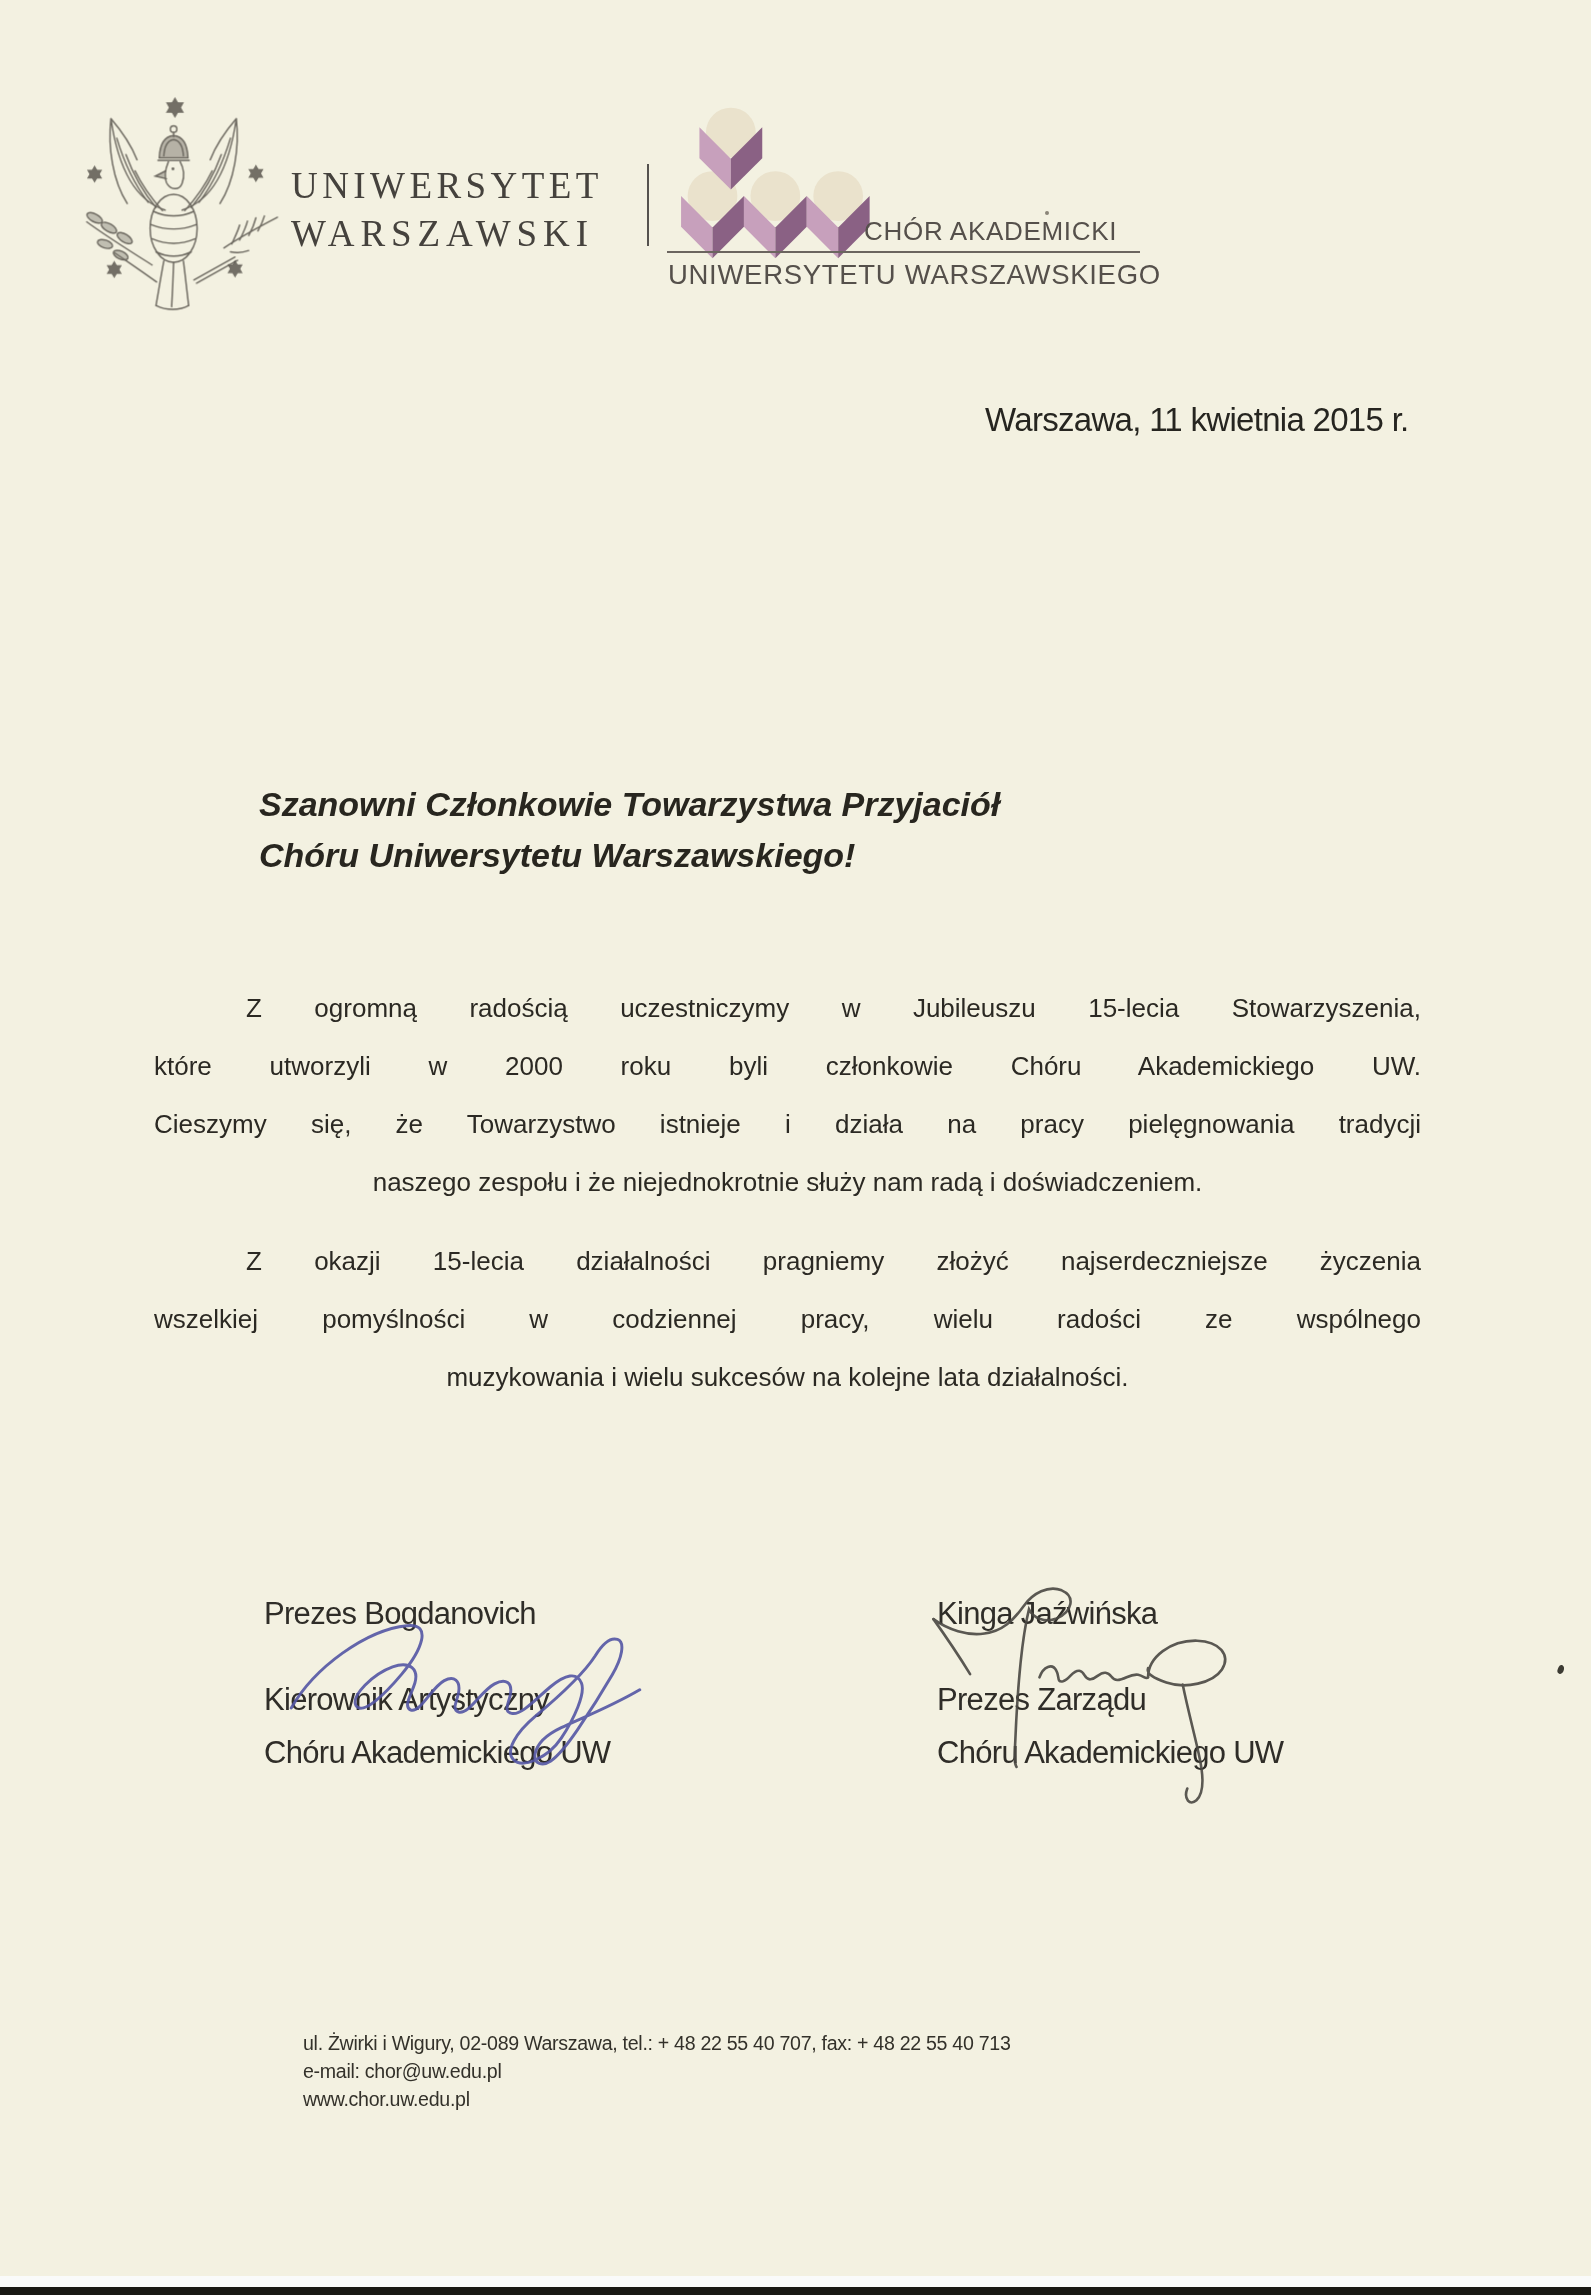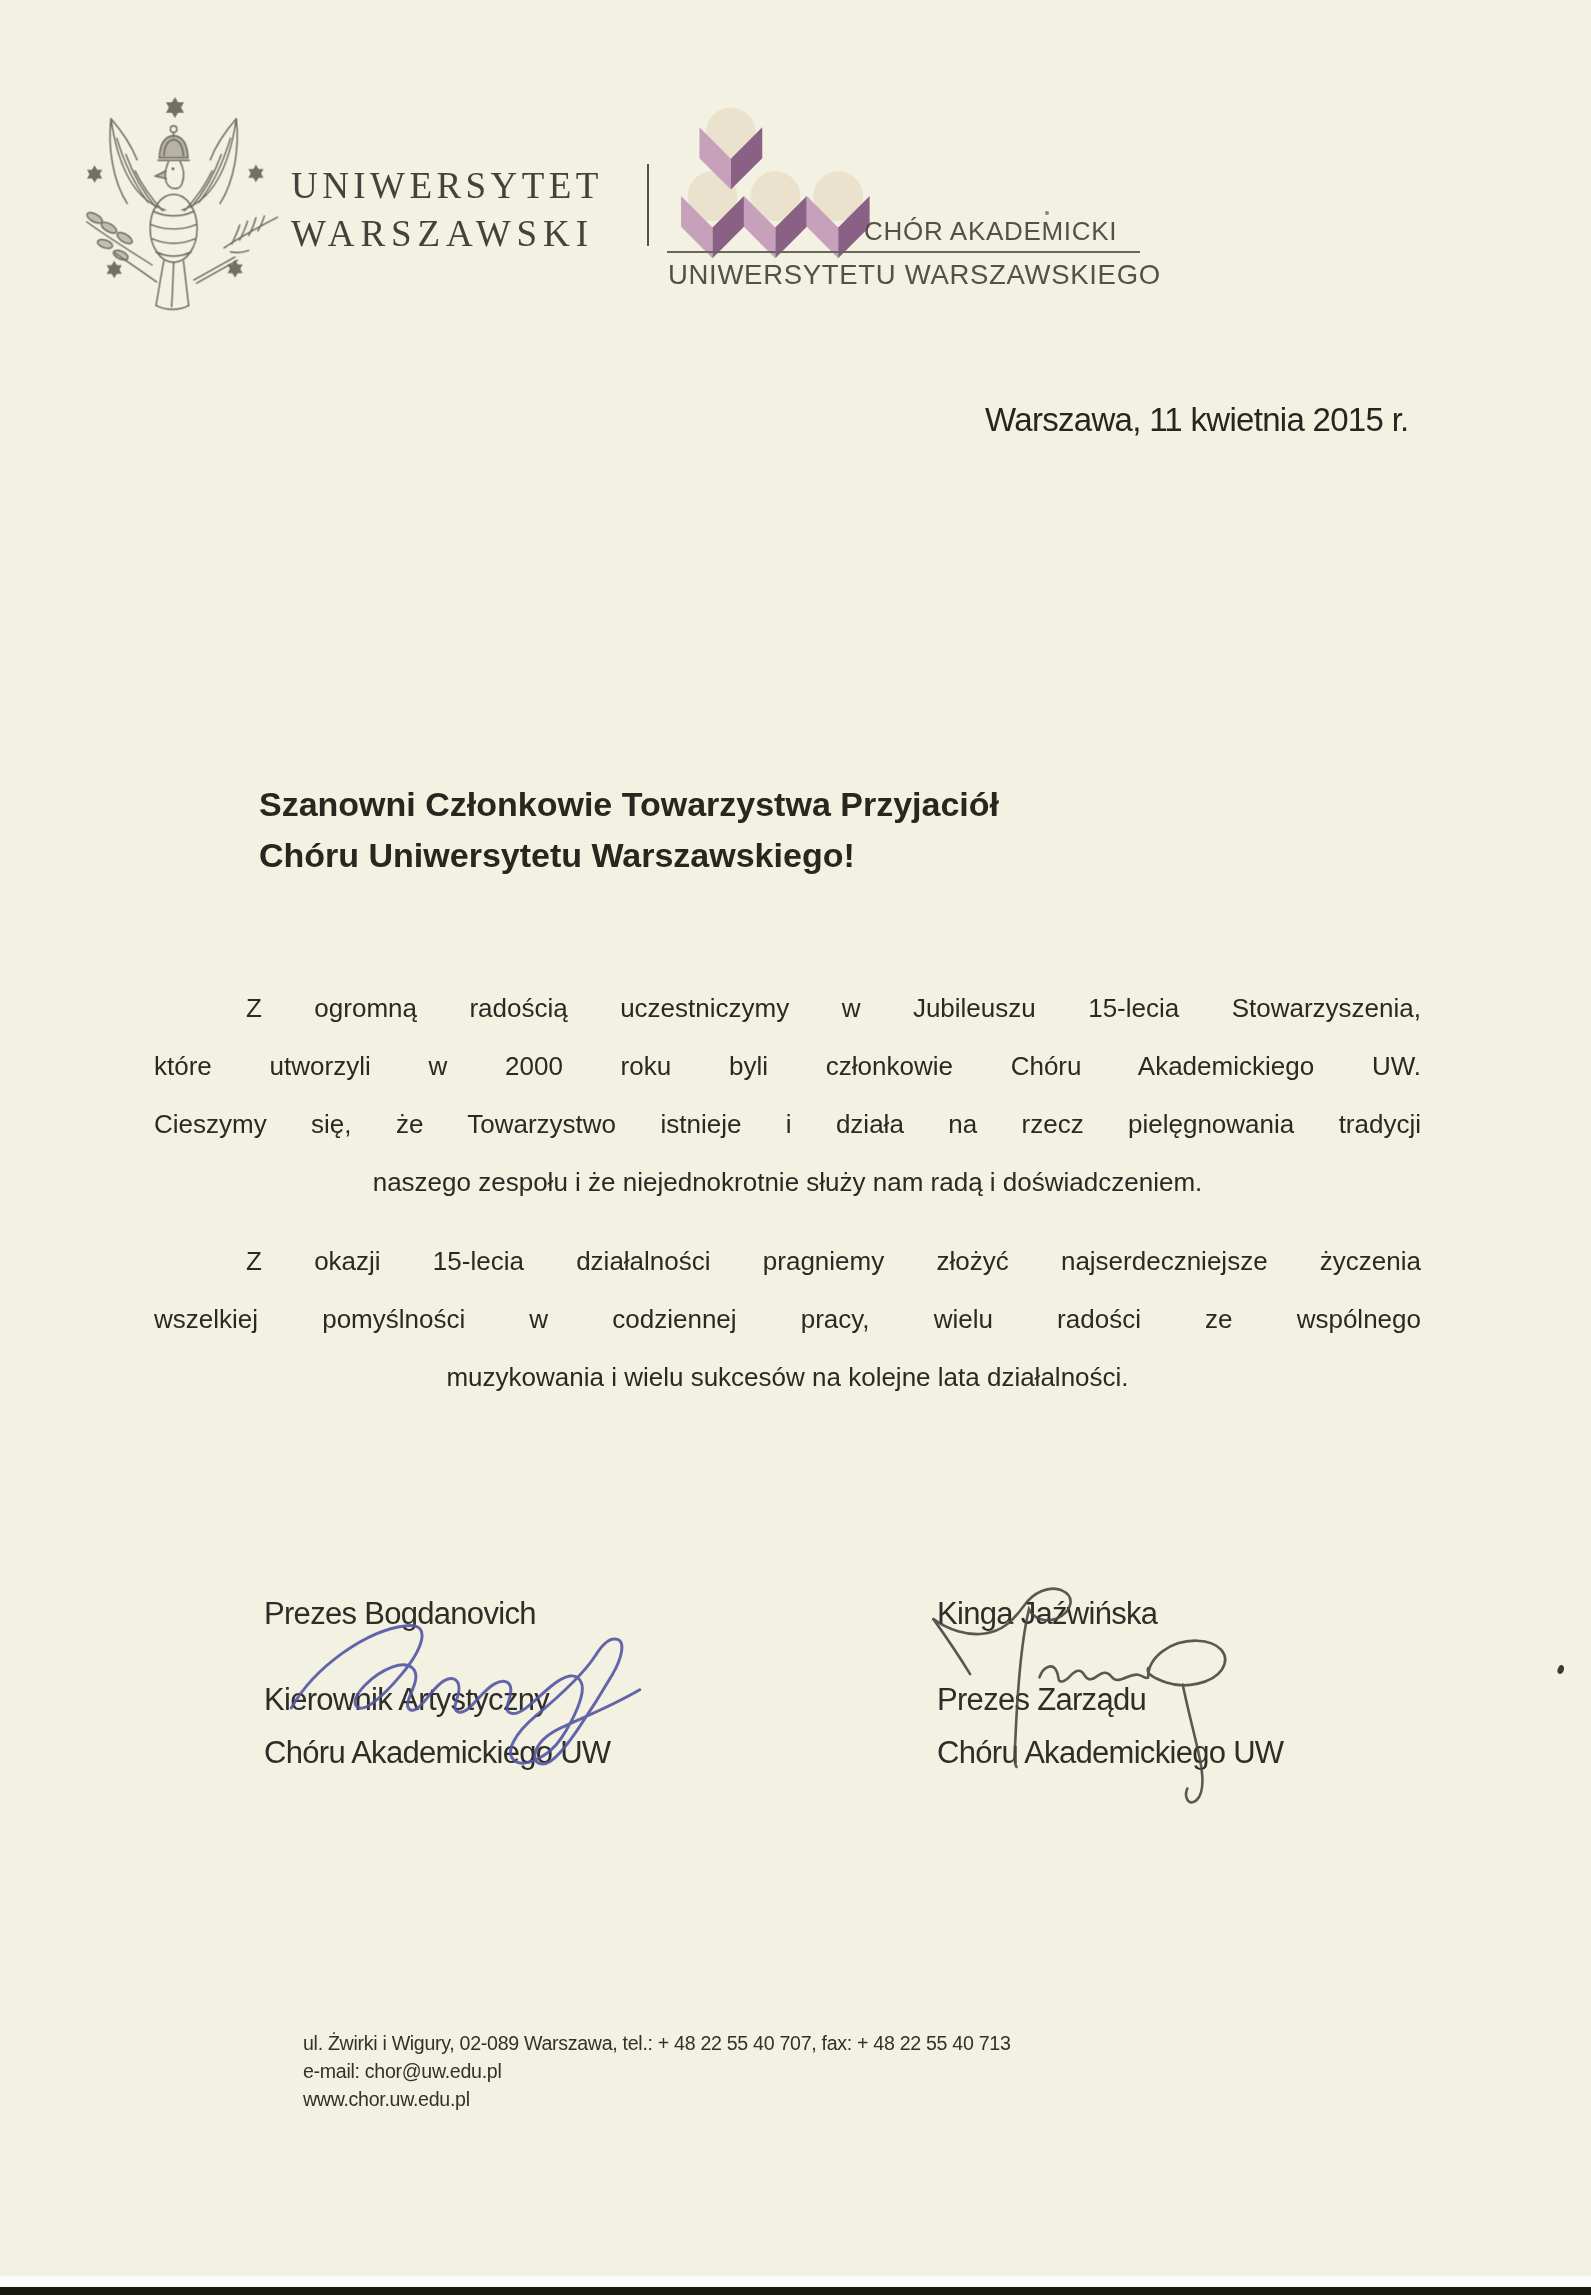--- a/index.html
+++ b/index.html
@@ -38,21 +38,21 @@
     font-size:27.5px;color:#55504b;letter-spacing:0.7px;white-space:nowrap;
   }
   
   .dateline{
     position:absolute;left:985px;top:401px;
     font-size:33px;letter-spacing:-0.7px;color:#262520;white-space:nowrap;
   }
   
   .salutation{
     position:absolute;left:259px;top:779px;
-    font-size:34px;font-weight:bold;
+    font-size:34px;font-weight:bold;font-style:italic;
     line-height:51px;color:#28261f;white-space:nowrap;
   }
   
   .body-block{position:absolute;left:154px;width:1267px;font-size:26px;color:#2b2923;}
   .p1{top:979px;}
   .p2{top:1232px;}
   .bline{height:58px;line-height:58px;white-space:nowrap;}
   .jline{white-space:normal;text-align:justify;text-align-last:justify;}
   .lastline{white-space:normal;text-align:center;}
   .indent{padding-left:92px;}
@@ -181,21 +181,21 @@
   <div class="dateline">Warszawa, 11 kwietnia 2015 r.</div>
 
   <div class="salutation">
     <div>Szanowni Członkowie Towarzystwa Przyjaciół</div>
     <div>Chóru Uniwersytetu Warszawskiego!</div>
   </div>
 
   <div class="body-block p1">
     <div class="bline jline indent">Z ogromną radością uczestniczymy w Jubileuszu 15-lecia Stowarzyszenia,</div>
     <div class="bline jline">które utworzyli w 2000 roku byli członkowie Chóru Akademickiego UW.</div>
-    <div class="bline jline">Cieszymy się, że Towarzystwo istnieje i działa na rzecz pielęgnowania tradycji</div>
+    <div class="bline jline">Cieszymy się, że Towarzystwo istnieje i działa na pracy pielęgnowania tradycji</div>
     <div class="bline lastline">naszego zespołu i że niejednokrotnie służy nam radą i doświadczeniem.</div>
   </div>
 
   <div class="body-block p2">
     <div class="bline jline indent">Z okazji 15-lecia działalności pragniemy złożyć najserdeczniejsze życzenia</div>
     <div class="bline jline">wszelkiej pomyślności w codziennej pracy, wielu radości ze wspólnego</div>
     <div class="bline lastline">muzykowania i wielu sukcesów na kolejne lata działalności.</div>
   </div>
 
   <div class="sig-name x-left">Prezes Bogdanovich</div>

